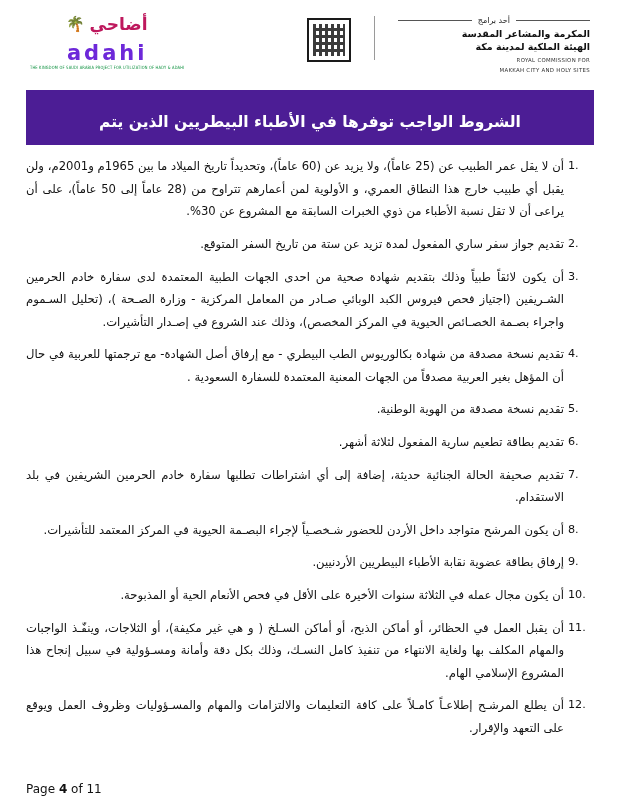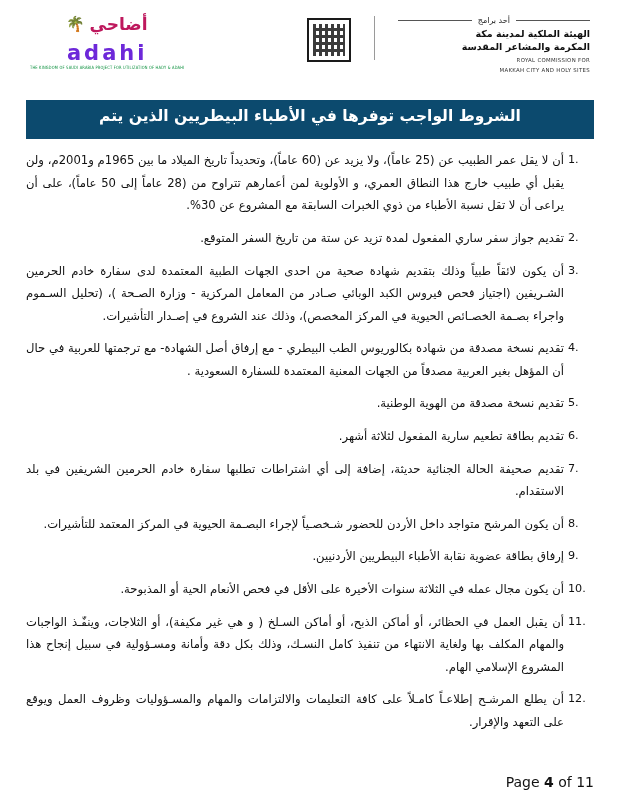--- a/index.html
+++ b/index.html
@@ -144,28 +144,28 @@
     position: absolute;
     left: 4px; top: 4px; right: 4px; bottom: 4px;
     background:
       linear-gradient(90deg, #1a1a1a 0 3px, transparent 3px 6px) 0 0/6px 100%,
       linear-gradient(0deg, #1a1a1a 0 3px, transparent 3px 7px) 0 0/100% 7px;
     opacity: 0.85;
   }
 
   
   .title-bar {
-    margin-top: 18px;
-    background: #0c4a6e;
+    margin-top: 8px;
+    background: #4c1d95;
     color: #ffffff;
     text-align: center;
     font-weight: bold;
     font-size: 15.5px;
     line-height: 1.75;
-    padding: 3px 10px 9px 10px;
+    padding: 19px 10px 9px 10px;
   }
   .title-bar div { white-space: nowrap; }
 
   
   .content {
     margin-top: 10px;
     flex: 1;
   }
   ol.terms {
     list-style: none;
@@ -193,24 +193,24 @@
   }
   .txt {
     flex: 1 1 auto;
     text-align: justify;
     text-align-last: right;
   }
   li.indent-short .txt { }
 
   
   .footer {
-    text-align: right;
-    font-size: 14px;
+    text-align: left;
+    font-size: 12px;
     color: #111;
-    padding-bottom: 22px;
+    padding-bottom: 16px;
     direction: ltr;
   }
   .footer b { font-weight: bold; }
 </style>
 </head>
 <body>
 
 <div class="page">
 
   <div class="header">
@@ -228,22 +228,22 @@
 
     <div class="brand-left">
       <div class="rc-emblem"></div>
       <div class="vrule"></div>
       <div class="rc-text">
         <div class="rc-top-line">
           <span class="rule-h"></span>
           <span class="rc-tag">أحد برامج</span>
           <span class="rule-h"></span>
         </div>
+        <div class="rc-ar">المكرمة والمشاعر المقدسة</div>
         <div class="rc-ar">الهيئة الملكية لمدينة مكة</div>
-        <div class="rc-ar">المكرمة والمشاعر المقدسة</div>
         <div class="rc-en">ROYAL COMMISSION FOR</div>
         <div class="rc-en">MAKKAH CITY AND HOLY SITES</div>
       </div>
     </div>
 
   </div>
 
   <div class="title-bar">
     <div>الشروط الواجب توفرها في الأطباء البيطريين الذين يتم</div>
   </div>

